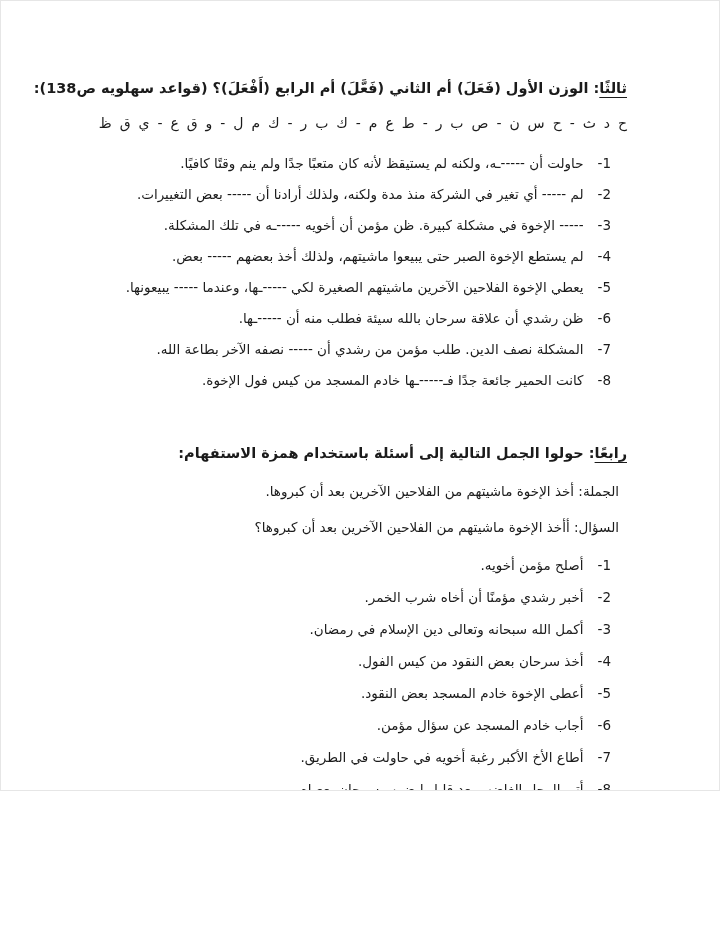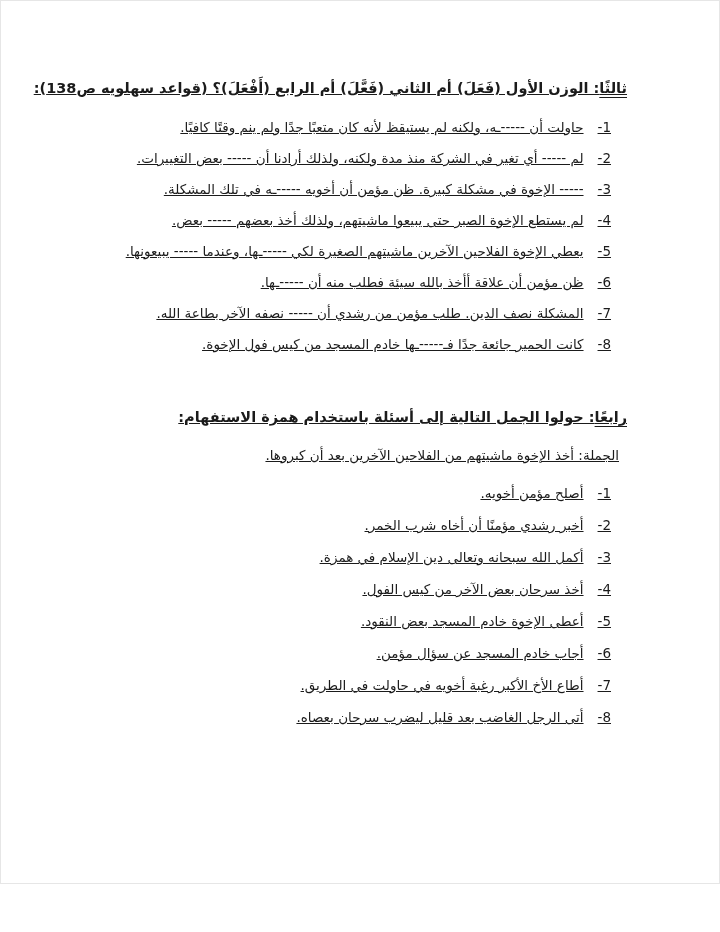--- a/index.html
+++ b/index.html
@@ -1,27 +1,26 @@
 <!DOCTYPE html>
 <html lang="ar" dir="rtl"><head>
 <meta charset="utf-8">
 <style>
   html, body { margin: 0; padding: 0; background: #ffffff; }
   .canvas {
     position: relative;
     width: 720px;
-    height: 884px;
+    height: 791px;
     box-sizing: border-box;
     background: #ffffff;
     border: 1px solid #e6e6e6;
     overflow: hidden;
     direction: rtl;
     font-family: "DejaVu Sans", sans-serif;
     color: #1b1b1b;
-    text-decoration: underline;
   }
   .page {
     box-sizing: border-box;
     padding: 76px 92px 0 88px;
   }
   .sec-header {
     margin: 0 0 13px 0;
     font-size: 14.5px;
     font-weight: bold;
     line-height: 22px;
@@ -66,20 +65,21 @@
   .s4 { margin-top: 6px; }
 </style>
 </head>
 <body>
 
 <div class="canvas">
   <div class="page">
 
     <section>
       <p class="sec-header"><span class="u">ثالثًا</span><span>: الوزن الأول (فَعَلَ) أم الثاني (فَعَّلَ) أم الرابع (أَفْعَلَ)؟ (قواعد سهلويه ص138):</span></p>
+      <p class="roots">ح د ث - ح س ن - ص ب ر - ط ع م - ك ب ر - ك م ل - و ق ع - ي ق ظ</p>
       <div class="items s3">
         <div class="item">
             <span class="num">-1</span>
             <span class="txt">حاولت أن -----ـه، ولكنه لم يستيقظ لأنه كان متعبًا جدًا ولم ينم وقتًا كافيًا.</span>
           </div>
         <div class="item">
             <span class="num">-2</span>
             <span class="txt">لم ----- أي تغير في الشركة منذ مدة ولكنه، ولذلك أرادنا أن ----- بعض التغييرات.</span>
           </div>
         <div class="item">
@@ -89,52 +89,53 @@
         <div class="item">
             <span class="num">-4</span>
             <span class="txt">لم يستطع الإخوة الصبر حتى يبيعوا ماشيتهم، ولذلك أخذ بعضهم ----- بعض.</span>
           </div>
         <div class="item">
             <span class="num">-5</span>
             <span class="txt">يعطي الإخوة الفلاحين الآخرين ماشيتهم الصغيرة لكي -----ـها، وعندما ----- يبيعونها.</span>
           </div>
         <div class="item">
             <span class="num">-6</span>
-            <span class="txt">ظن مؤمن أن علاقة أأخذ بالله سيئة فطلب منه أن -----ـها.</span>
+            <span class="txt">ظن رشدي أن علاقة سرحان بالله سيئة فطلب منه أن -----ـها.</span>
           </div>
         <div class="item">
             <span class="num">-7</span>
             <span class="txt">المشكلة نصف الدين. طلب مؤمن من رشدي أن ----- نصفه الآخر بطاعة الله.</span>
           </div>
         <div class="item">
             <span class="num">-8</span>
             <span class="txt">كانت الحمير جائعة جدًا فـ-----ـها خادم المسجد من كيس فول الإخوة.</span>
           </div>
       </div>
     </section>
 
     <section class="sec4">
       <p class="sec-header"><span class="u">رابعًا</span><span>: حولوا الجمل التالية إلى أسئلة باستخدام همزة الاستفهام:</span></p>
       <p class="ex-line">الجملة: أخذ الإخوة ماشيتهم من الفلاحين الآخرين بعد أن كبروها.</p>
+      <p class="ex-line">السؤال: أأخذ الإخوة ماشيتهم من الفلاحين الآخرين بعد أن كبروها؟</p>
       <div class="items s4">
         <div class="item">
             <span class="num">-1</span>
             <span class="txt">أصلح مؤمن أخويه.</span>
           </div>
         <div class="item">
             <span class="num">-2</span>
             <span class="txt">أخبر رشدي مؤمنًا أن أخاه شرب الخمر.</span>
           </div>
         <div class="item">
             <span class="num">-3</span>
-            <span class="txt">أكمل الله سبحانه وتعالى دين الإسلام في همزة.</span>
+            <span class="txt">أكمل الله سبحانه وتعالى دين الإسلام في رمضان.</span>
           </div>
         <div class="item">
             <span class="num">-4</span>
-            <span class="txt">أخذ سرحان بعض الآخر من كيس الفول.</span>
+            <span class="txt">أخذ سرحان بعض النقود من كيس الفول.</span>
           </div>
         <div class="item">
             <span class="num">-5</span>
             <span class="txt">أعطى الإخوة خادم المسجد بعض النقود.</span>
           </div>
         <div class="item">
             <span class="num">-6</span>
             <span class="txt">أجاب خادم المسجد عن سؤال مؤمن.</span>
           </div>
         <div class="item">

